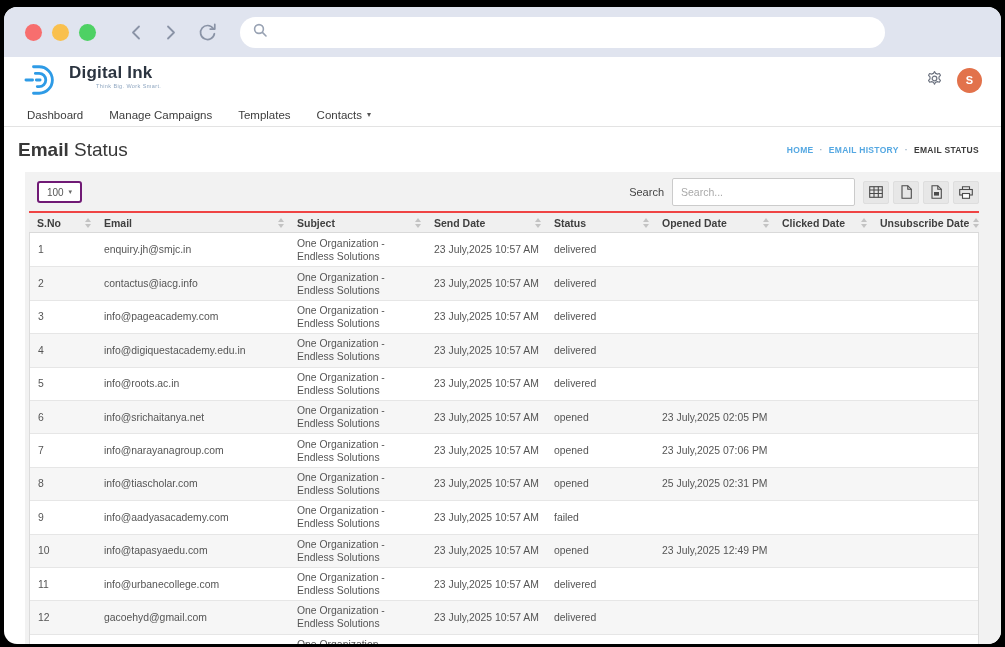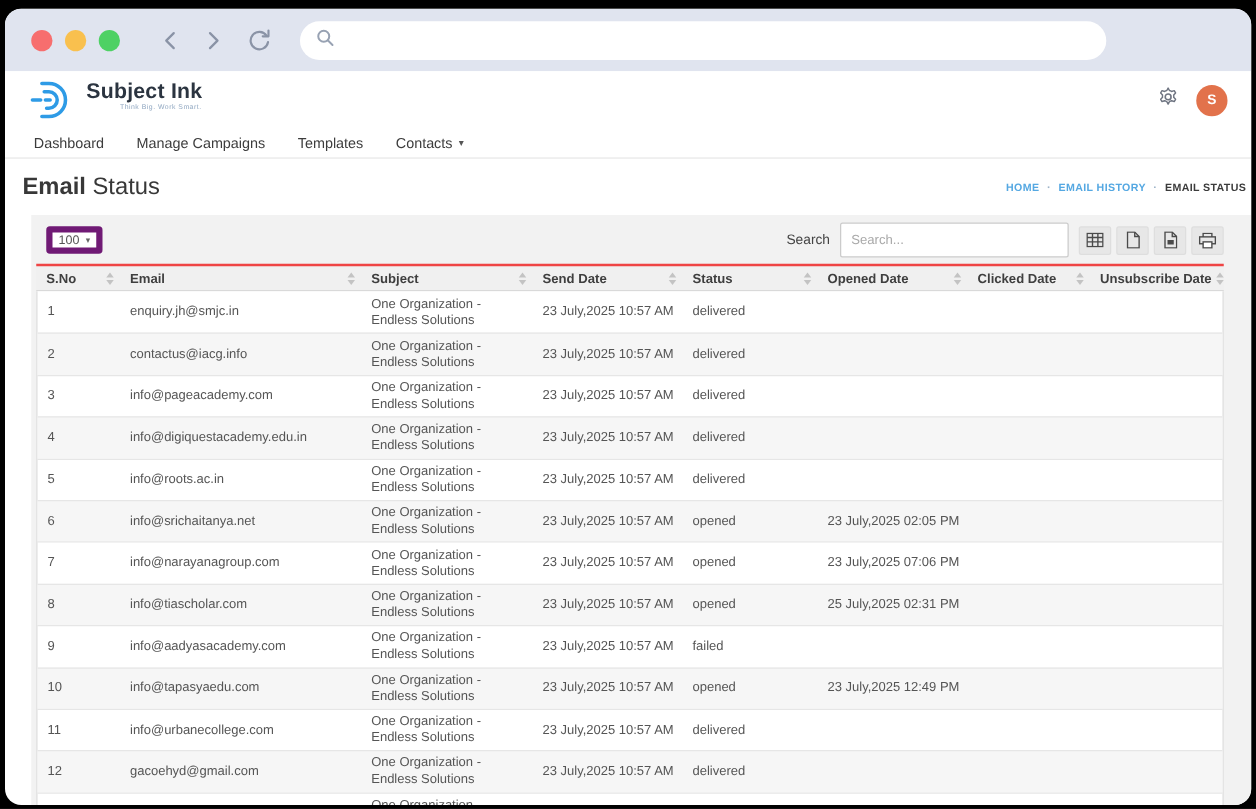--- a/index.html
+++ b/index.html
@@ -31,32 +31,32 @@
             display:flex; align-items:center; justify-content:center; cursor:pointer; }
 
   
   .navbar { flex:none; height:24px; border-bottom:1px solid #e3e3e3; background:#fff;
             display:flex; align-items:center; gap:26px; padding-left:23px; }
   .nav-item { font-size:11.5px; color:#3c3c3c; text-decoration:none; display:flex; align-items:center; cursor:pointer; }
   .nav-caret { font-size:8px; color:#555; margin-left:5px; line-height:1; }
 
   
   .titlebar { flex:none; height:45px; display:flex; align-items:center; justify-content:space-between;
-              padding:0 4px 0 14px; background:#fff; }
+              padding:0 22px 0 14px; background:#fff; }
   .title { font-size:19px; color:#383838; font-weight:normal; }
   .title .t-bold { font-weight:bold; }
   .breadcrumb { display:flex; align-items:center; gap:6px; font-size:8.5px; font-weight:bold; letter-spacing:.3px; }
   .crumb-link { color:#55a8e2; text-decoration:none; cursor:pointer; }
   .crumb-sep { color:#9db3c8; font-size:9px; }
   .crumb-current { color:#3c3c3c; }
 
   
   .panel { flex:1; background:#f2f2f2; margin-left:21px; overflow:hidden; padding:6px 0 0 4px; }
   .controls { width:950px; height:28px; display:flex; align-items:center; padding-left:8px; }
-  .pagesize { width:45px; height:22px; background:#fff; border:5px solid #701a75; border-radius:3px;
+  .pagesize { width:45px; height:22px; background:#fff; border:2px solid #701a75; border-radius:3px;
               font-size:10px; color:#555; display:flex; align-items:center; justify-content:center;
               gap:5px; cursor:pointer; }
   .pagesize .caret { font-size:7px; color:#666; }
   .search-group { margin-left:auto; display:flex; align-items:center; }
   .search-label { font-size:11px; color:#444; margin-right:8px; }
   .search-input { width:183px; height:28px; border:1px solid #cbcbcb; border-radius:2px; background:#fff;
                   font-size:10.5px; padding-left:8px; outline:none; color:#444; }
   .search-input::placeholder { color:#a9a9a9; }
   .export { display:flex; gap:4px; margin-left:8px; }
   .export button { width:26px; height:23px; background:#e7e7e7; border:1px solid #dedede; border-radius:2px;
@@ -125,21 +125,21 @@
 
   <div class="appheader">
     <div class="logo">
       <svg width="38" height="34" viewBox="0 0 40 36">
         <path d="M11 4 H17 A14 14 0 1 1 17 32 H11" fill="none" stroke="#2e9be6" stroke-width="3" stroke-linecap="round"></path>
         <path d="M13 11 H17 A7 7 0 1 1 17 25 H15" fill="none" stroke="#2e9be6" stroke-width="3" stroke-linecap="round"></path>
         <line x1="3" y1="18" x2="10" y2="18" stroke="#2e9be6" stroke-width="3" stroke-linecap="round"></line>
         <line x1="14" y1="18" x2="18" y2="18" stroke="#2e9be6" stroke-width="3" stroke-linecap="round"></line>
       </svg>
       <div class="brandtext">
-        <span class="brandname">Subject Ink</span>
+        <span class="brandname">Digital Ink</span>
         <span class="tagline">Think Big. Work Smart.</span>
       </div>
     </div>
     <div class="header-right">
       <span>
         <svg width="17" height="17" viewBox="0 0 16 16">
           <circle cx="8" cy="8" r="2.2" fill="none" stroke="#6f7582" stroke-width="1.2"></circle>
           <path d="M8 1.4 9 3.2a5 5 0 0 1 1.6.7l2-.6 1 1.7-1.4 1.5a5 5 0 0 1 0 1.8l1.4 1.5-1 1.7-2-.6a5 5 0 0 1-1.6.7l-1 1.8H8l-1-1.8a5 5 0 0 1-1.6-.7l-2 .6-1-1.7 1.4-1.5a5 5 0 0 1 0-1.8L2.4 5l1-1.7 2 .6A5 5 0 0 1 7 3.2l1-1.8z" fill="none" stroke="#6f7582" stroke-width="1.1" stroke-linejoin="round"></path>
         </svg>
       </span>

